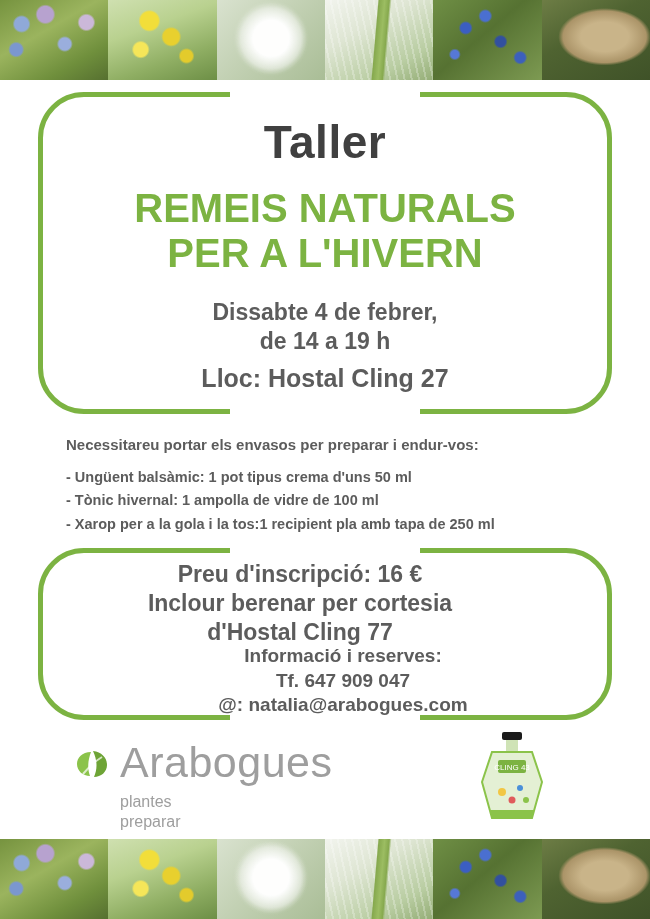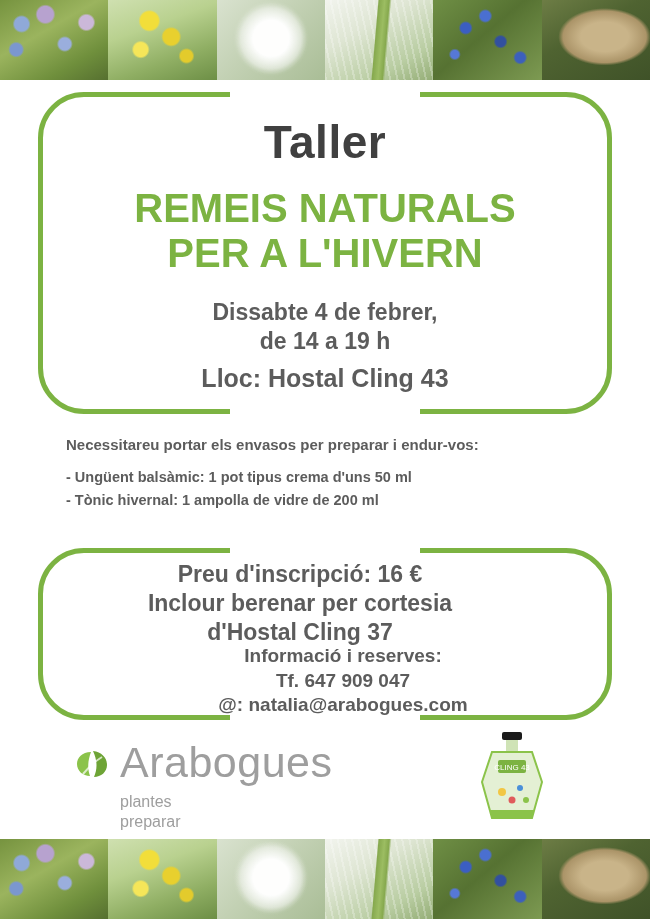--- a/index.html
+++ b/index.html
@@ -236,36 +236,37 @@
 <div class="headline">
   <div>REMEIS NATURALS</div>
   <div>PER A L'HIVERN</div>
 </div>
 
 <div class="datetime">
   <div>Dissabte 4 de febrer,</div>
   <div>de 14 a 19 h</div>
 </div>
 
-<div class="place">Lloc: Hostal Cling 43</div>
+<div class="place">Lloc: Hostal Cling 27</div>
 
 <div class="needs">Necessitareu portar els envasos per preparar i endur-vos:</div>
 <div class="needs-list">
   <div>- Ungüent balsàmic: 1 pot tipus crema d'uns 50 ml</div>
-  <div>- Tònic hivernal: 1 ampolla de vidre de 200 ml</div>
+  <div>- Tònic hivernal: 1 ampolla de vidre de 100 ml</div>
+  <div>- Xarop per a la gola i la tos:1 recipient pla amb tapa de 250 ml</div>
 </div>
 
 <div class="frame frame-bottom"></div>
 <div class="frame-gap" style="left:230px; top:542px; width:190px;"></div>
 <div class="frame-gap" style="left:230px; top:710px; width:190px;"></div>
 
 <div class="price-block">
   <div>Preu d'inscripció: 16 €</div>
   <div>Inclour berenar per cortesia</div>
-  <div>d'Hostal Cling 37</div>
+  <div>d'Hostal Cling 77</div>
 </div>
 
 <div class="contact-block">
   <div>Informació i reserves:</div>
   <div>Tf. 647 909 047</div>
   <div>@: natalia@arabogues.com</div>
 </div>
 
 <div class="logo-wrap">
   <div class="logo-mark">

